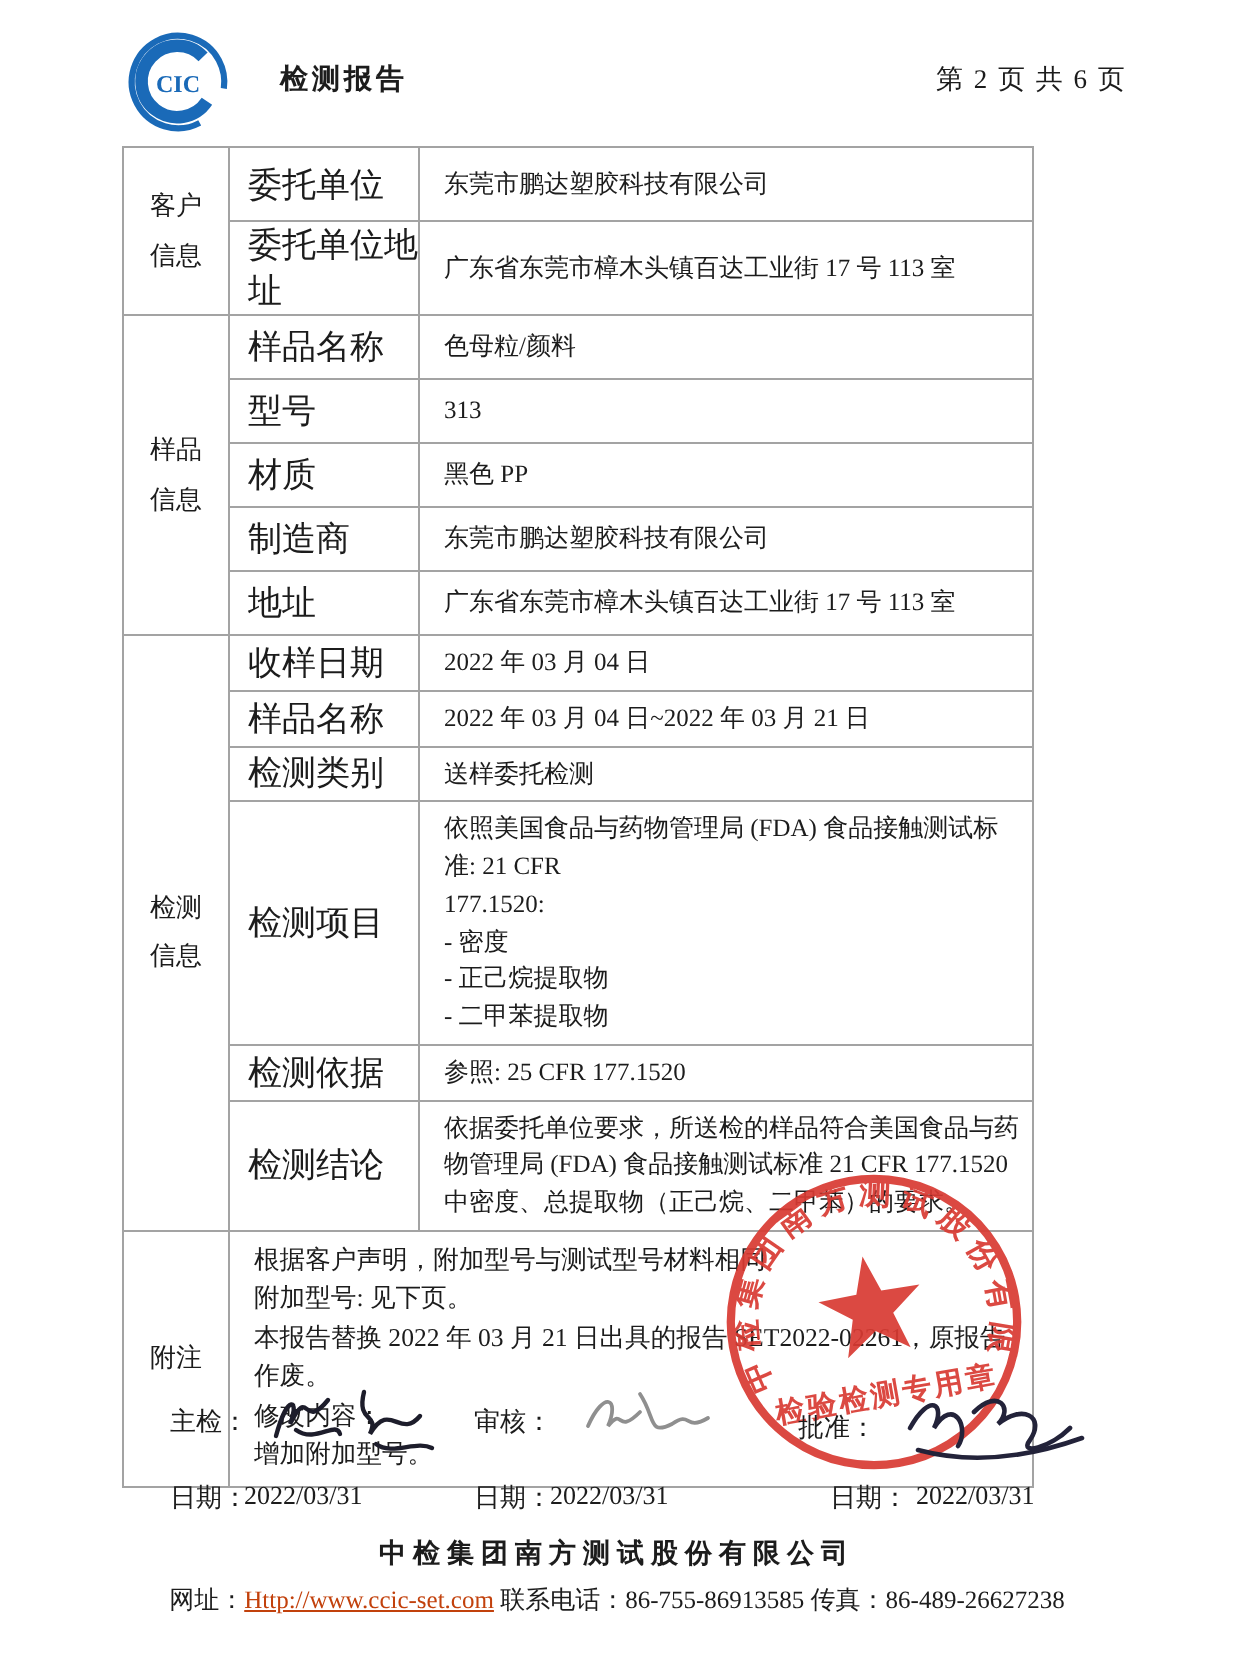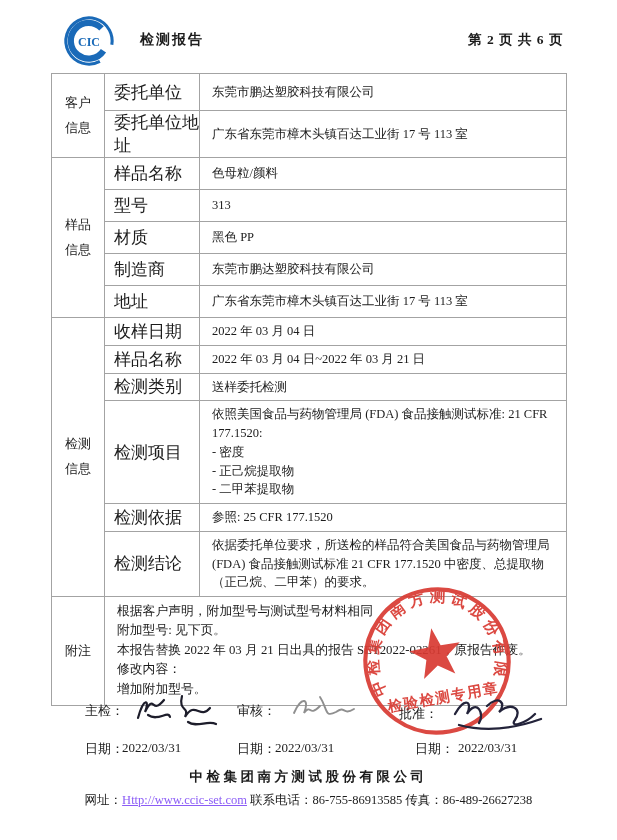--- a/index.html
+++ b/index.html
@@ -8,45 +8,45 @@
     width:617px; height:840px; position:relative; overflow:hidden;
     font-family:"Liberation Serif","DejaVu Serif",serif;
     color:#1c1c1c; font-size:13px;
   }
   .page { position:absolute; inset:0; }
 
   
   .hdr-logo { position:absolute; left:60px; top:14px; width:58px; height:54px; }
   .hdr-title { position:absolute; left:140px; top:31px; font-weight:bold; font-size:14px; letter-spacing:2px; }
   .hdr-number { position:absolute; left:234px; top:31px; font-weight:bold; font-size:13.5px; }
-  .hdr-page { position:absolute; left:468px; top:31px; font-weight:bold; font-size:13.5px; letter-spacing:1px; }
+  .hdr-page { position:absolute; left:468px; top:31px; font-weight:normal; font-size:13.5px; letter-spacing:1px; }
 
   
-  table.report { position:absolute; left:51px; top:73px; width:516px; border-collapse:collapse; table-layout:fixed; }
+  table.report { position:absolute; left:61px; top:73px; width:456px; border-collapse:collapse; table-layout:fixed; }
   table.report td { border:1px solid #a3a3a3; vertical-align:middle; }
   td.group { width:53px; text-align:center; white-space:pre-line; line-height:1.9; font-size:13px; }
   td.flabel { width:95px; padding-left:9px; font-size:17px; }
   td.fvalue { padding:4px 6px 4px 12px; font-size:12.5px; line-height:1.5; white-space:pre-line; word-break:break-word; }
   tr.h37 td { height:37px; } tr.h32 td { height:32px; } tr.h27 td { height:27px; } tr.h24 td { height:24px; }
   td.notes-cell { padding:5px 8px 6px 12px; font-size:12.8px; line-height:1.52; white-space:pre-line; vertical-align:top; }
 
   
   .stamp { position:absolute; left:354px; top:578px; width:166px; height:166px; opacity:.92;
            transform:rotate(-10deg); pointer-events:none; }
 
   
   .siglabel { position:absolute; font-size:13px; }
   .sigimg { position:absolute; }
   .dateval { position:absolute; font-size:13px; width:90px; text-align:left; }
 
   
   .footer { position:absolute; left:0; top:768px; width:617px; text-align:center; }
   .f-company { font-weight:bold; font-size:13.5px; letter-spacing:3.5px; margin-bottom:5px; }
   .f-line { font-size:12.5px; line-height:1.45; }
-  .f-link { color:#8b5cf6; }
+  .f-link { color:#c2410c; }
 </style>
 </head>
 <body>
 
 <div class="page">
 
   <svg class="hdr-logo" viewBox="0 0 60 56">
     <circle cx="30" cy="28" r="24" fill="none" stroke="#1a6ab8" stroke-width="3.2" stroke-dasharray="128 23" transform="rotate(62 30 28)"></circle>
     <path d="M 43 15 A 18.5 18.5 0 1 0 45 38" fill="none" stroke="#1a6ab8" stroke-width="6.5"></path>
     <text x="30" y="33" text-anchor="middle" font-size="12.5" font-weight="bold" font-family="'Liberation Serif',serif" fill="#1a6ab8" stroke="#ffffff" stroke-width="2.6" paint-order="stroke">CIC</text>

